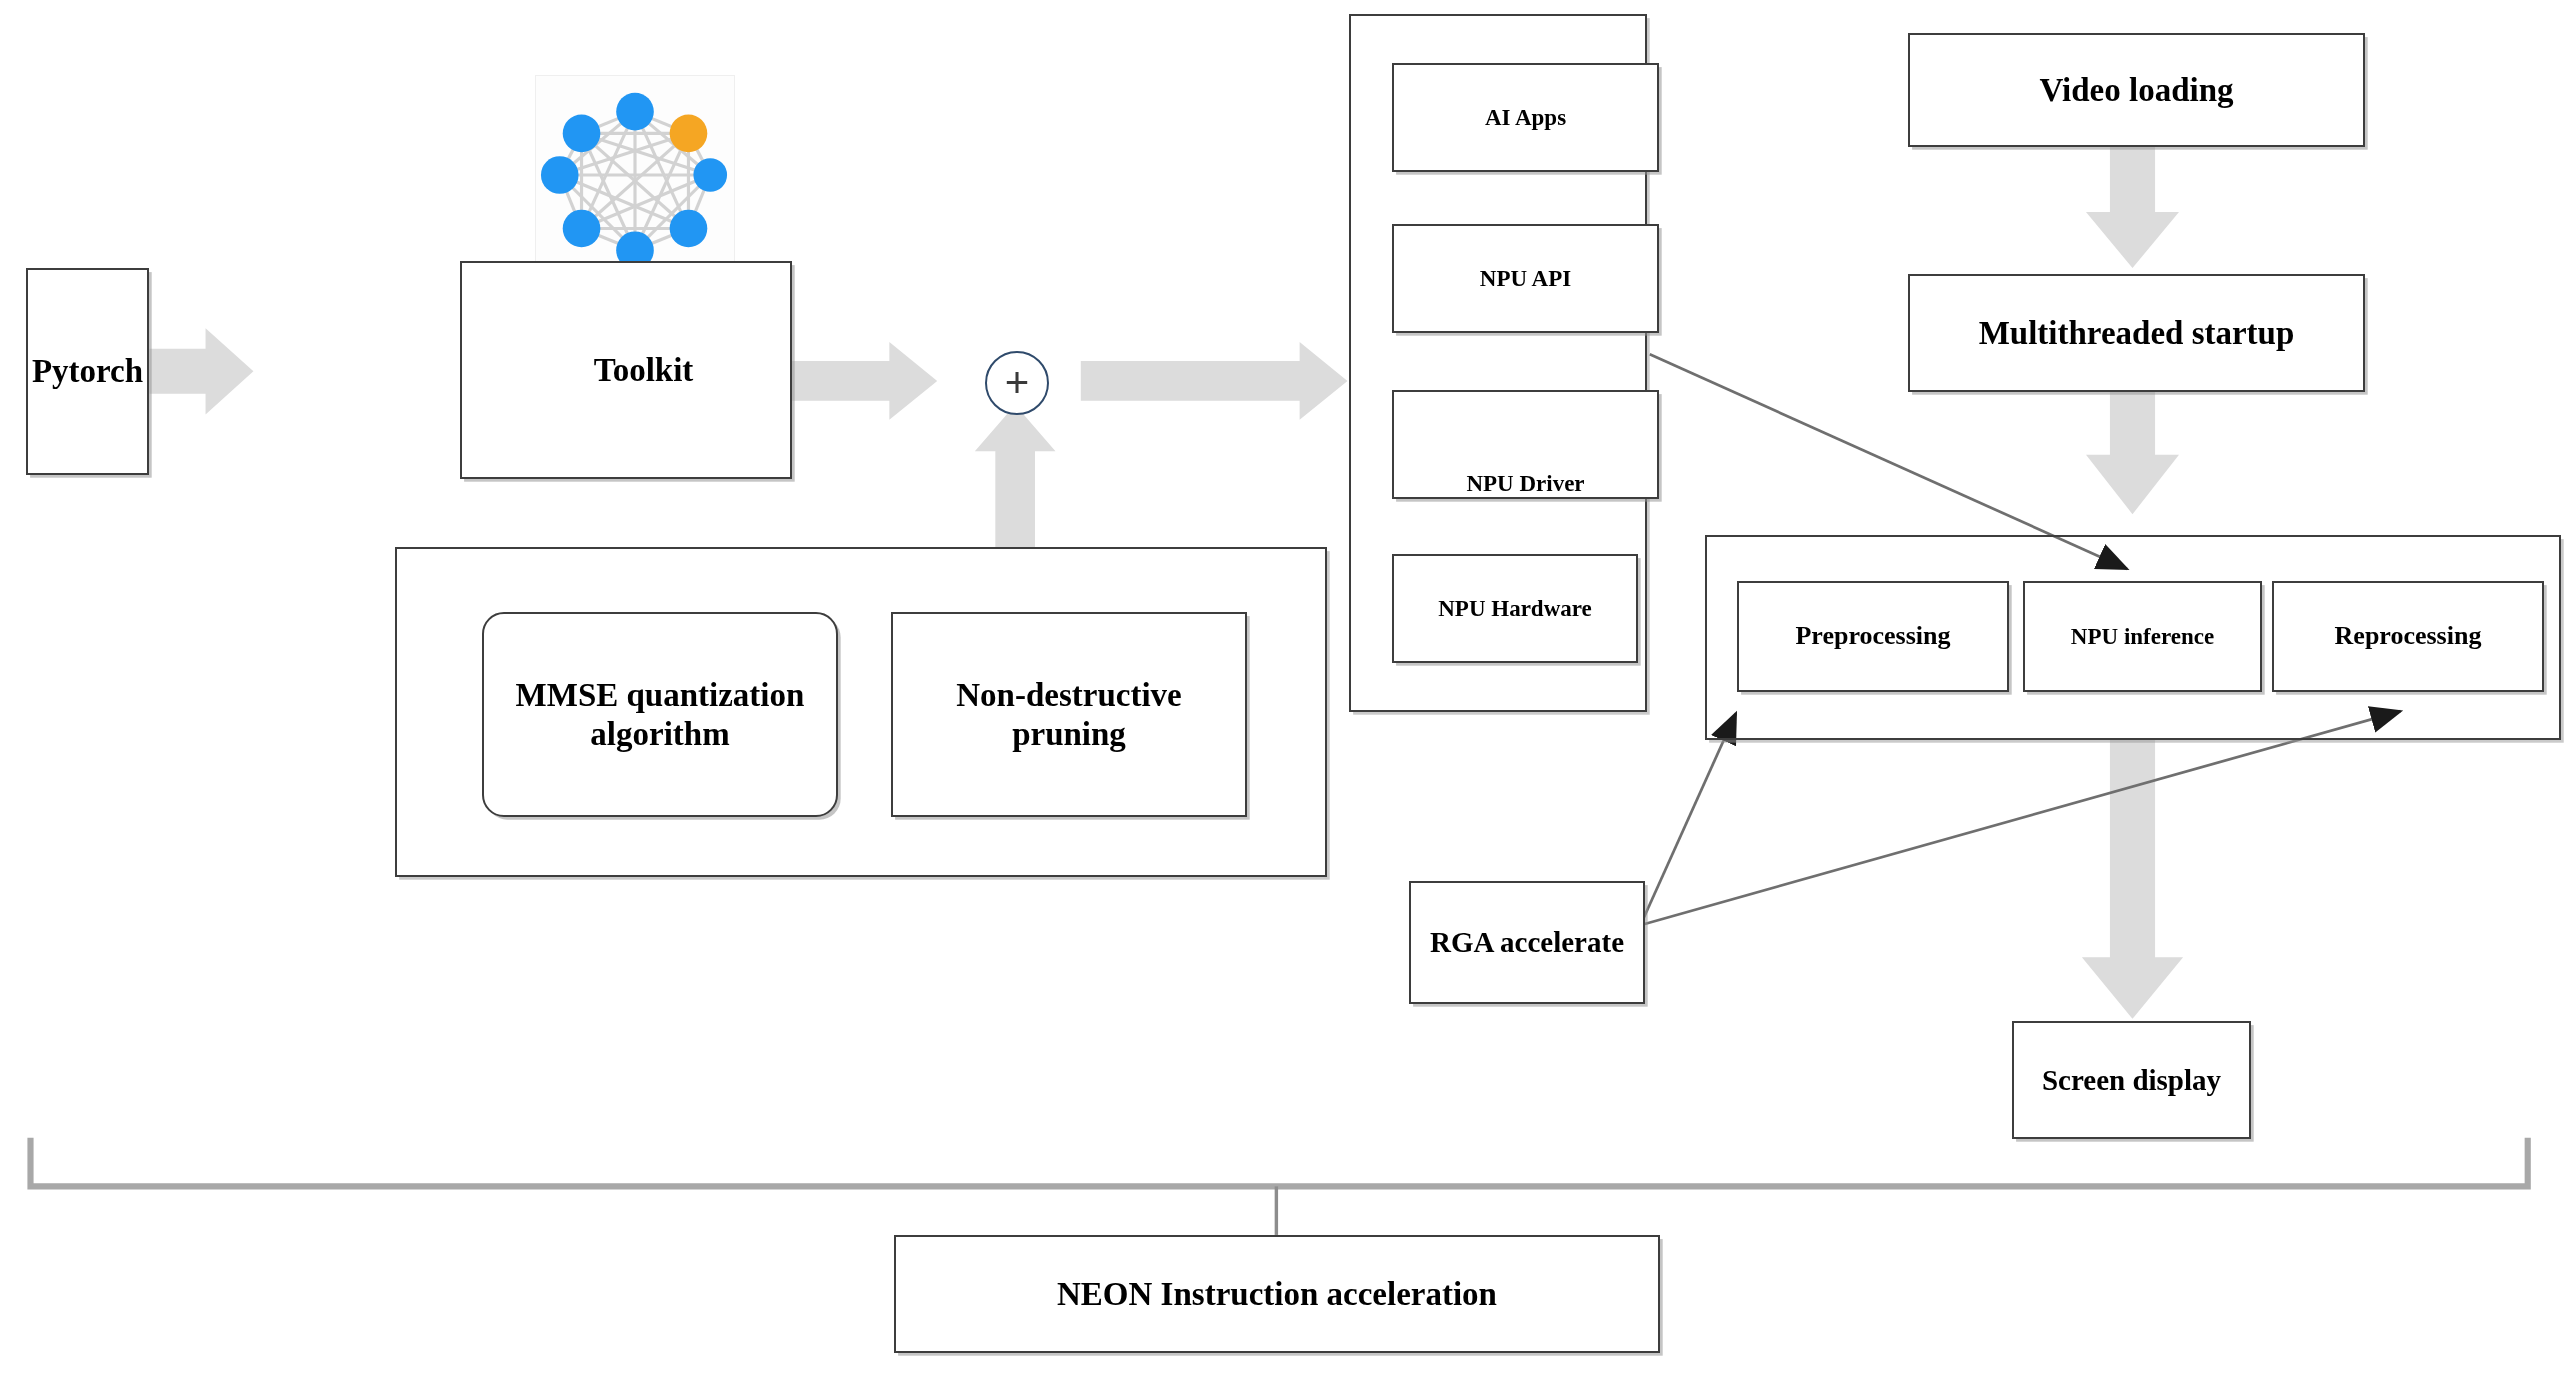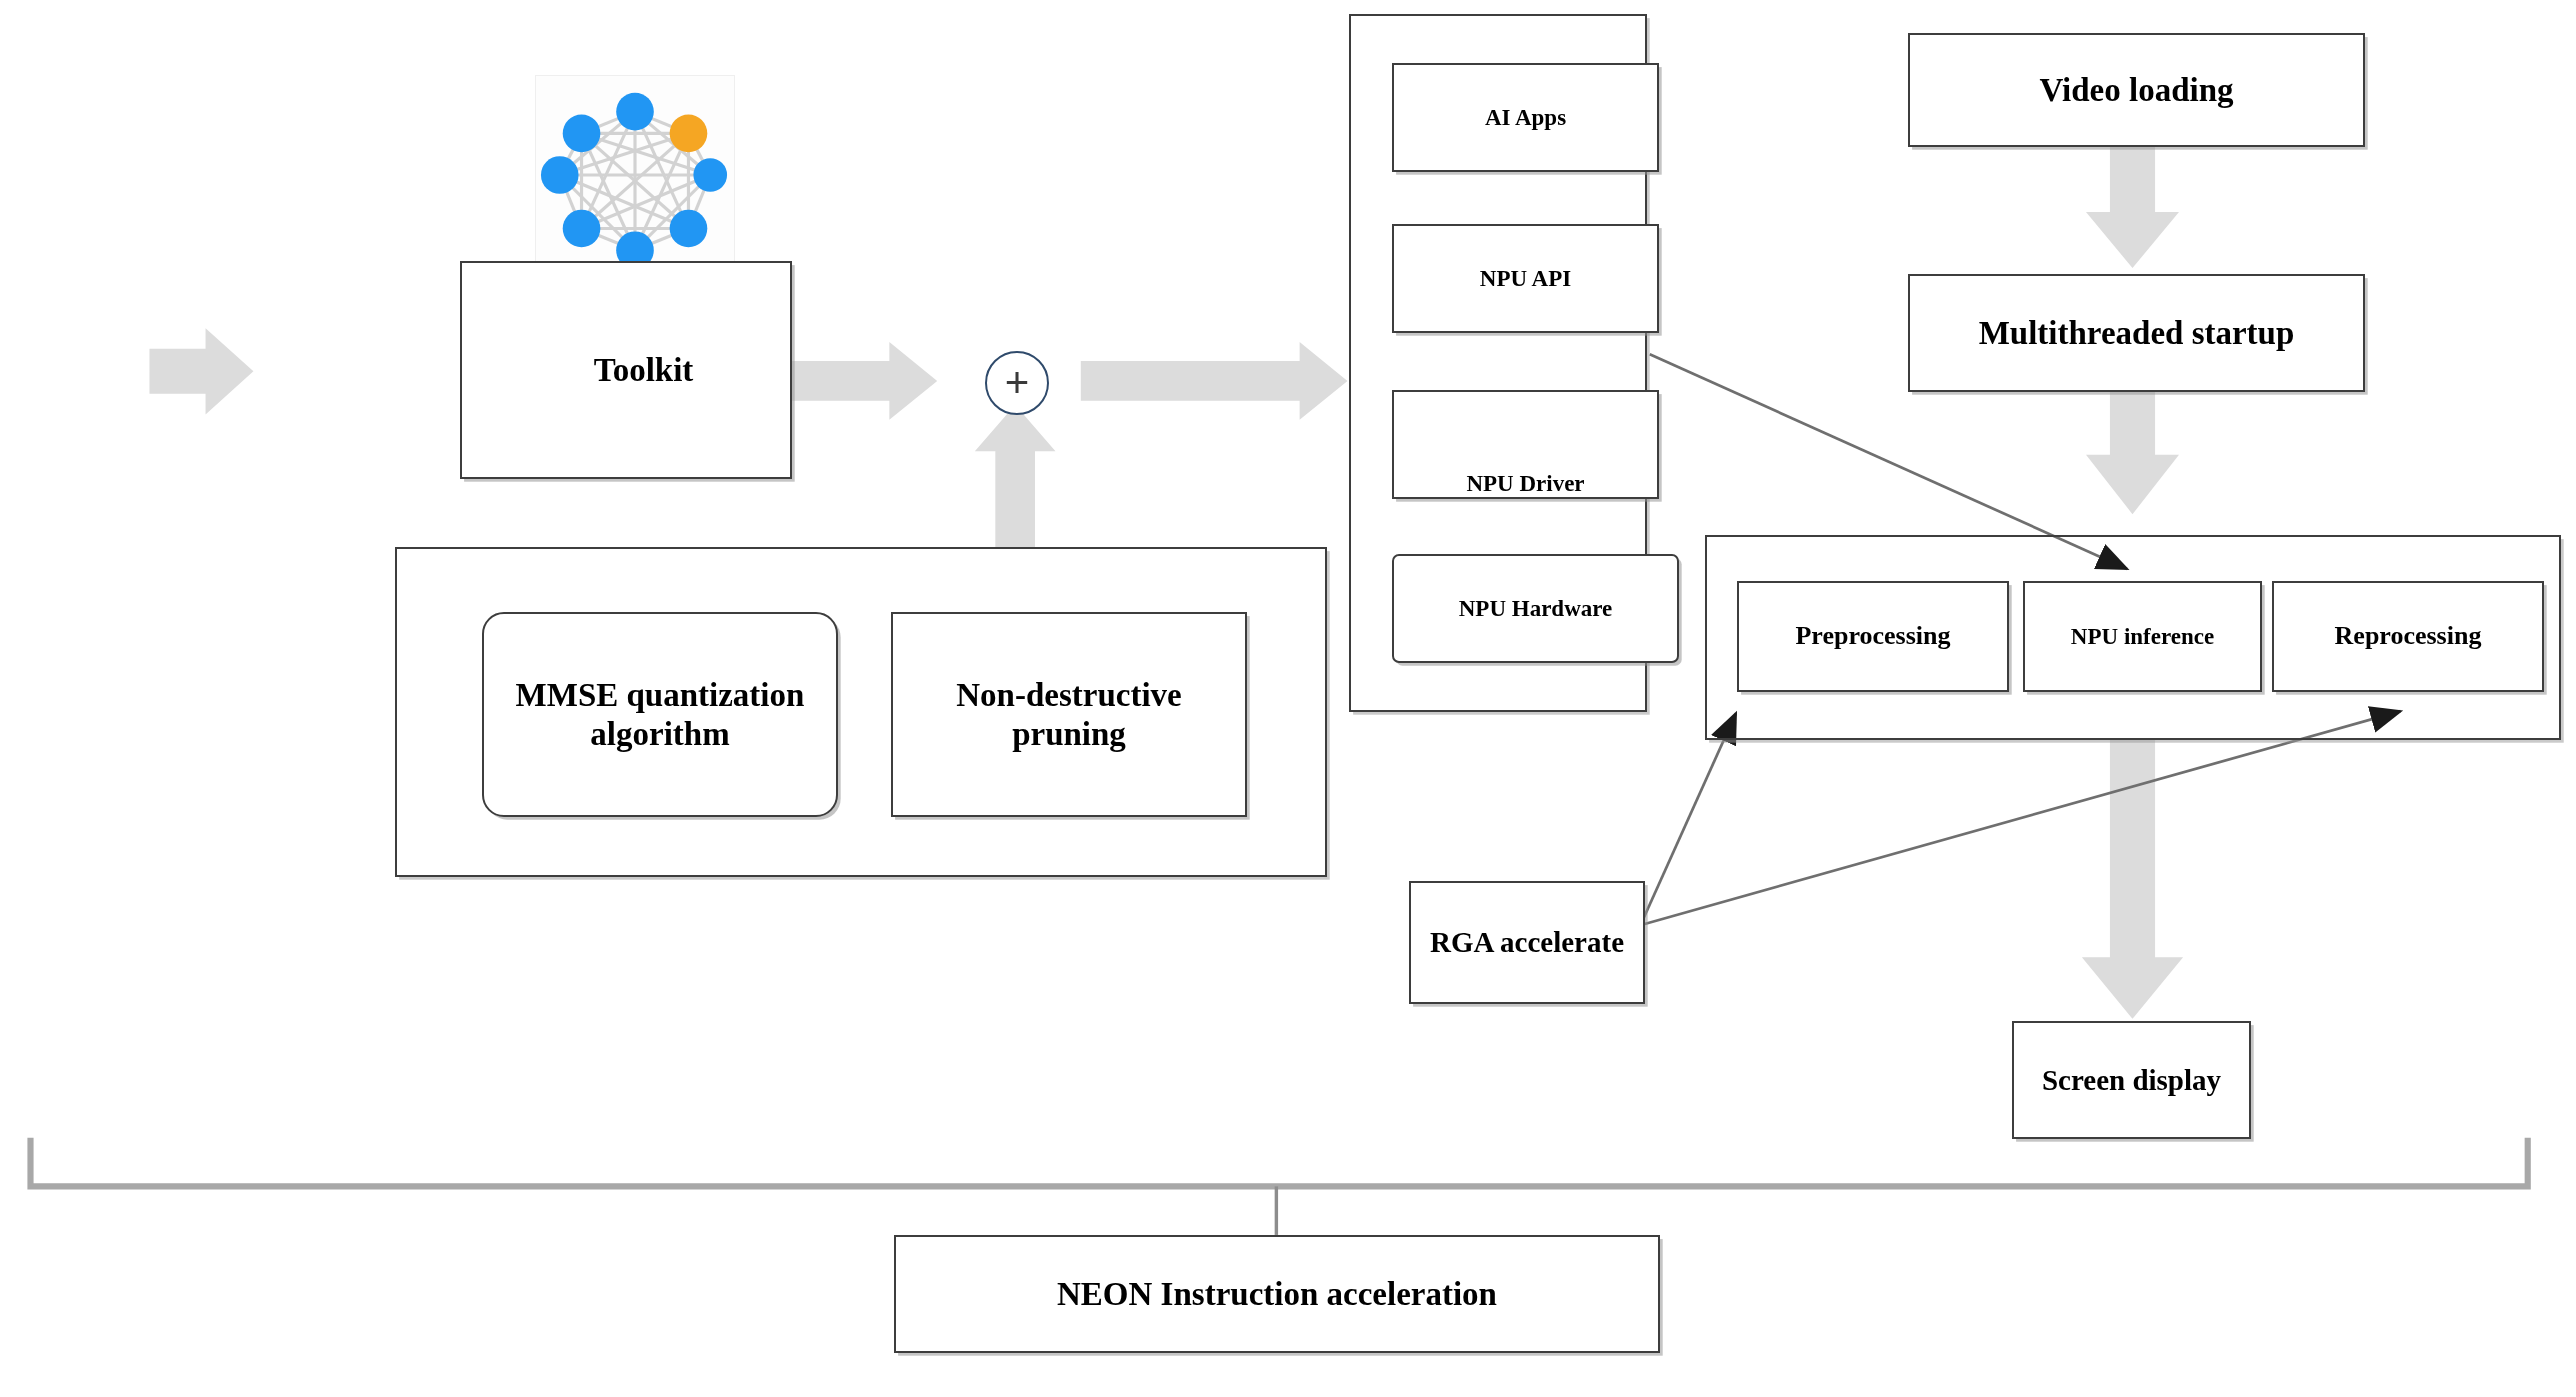--- a/index.html
+++ b/index.html
@@ -112,20 +112,23 @@
         <circle cx="88" cy="50" r="8.5" fill="#2196f3"></circle>
         <circle cx="77" cy="77" r="9.5" fill="#2196f3"></circle>
         <circle cx="50" cy="88" r="9.5" fill="#2196f3"></circle>
         <circle cx="23" cy="77" r="9.5" fill="#2196f3"></circle>
         <circle cx="12" cy="50" r="9.5" fill="#2196f3"></circle>
         <circle cx="23" cy="29" r="9.5" fill="#2196f3"></circle>
       </g>
     </svg>
   </div>
 
+  <div class="node t48" style="left:26px;top:268px;width:123px;height:207px;">
+    <span>Pytorch</span>
+  </div>
 
   <div class="node t48" style="left:460px;top:261px;width:332px;height:218px;padding-left:35px;">
     <span>Toolkit</span>
   </div>
 
   <div id="plusnode">
     <span class="glyph">+</span>
   </div>
 
   <div class="node group" style="left:395px;top:547px;width:932px;height:330px;"></div>
@@ -142,21 +145,21 @@
 
   <div class="node t34" style="left:1392px;top:63px;width:267px;height:109px;">
     <span>AI Apps</span>
   </div>
   <div class="node t34" style="left:1392px;top:224px;width:267px;height:109px;">
     <span>NPU API</span>
   </div>
   <div class="node t34" style="left:1392px;top:390px;width:267px;height:109px;align-items:flex-end;">
     <span>NPU Driver</span>
   </div>
-  <div class="node t34" style="left:1392px;top:554px;width:287px;height:109px;border-radius:7px;">
+  <div class="node t34" style="left:1392px;top:554px;width:246px;height:109px;">
     <span>NPU Hardware</span>
   </div>
 
   <div class="node t48" style="left:1908px;top:33px;width:457px;height:114px;">
     <span>Video loading</span>
   </div>
 
   <div class="node t48" style="left:1908px;top:274px;width:457px;height:118px;">
     <span>Multithreaded startup</span>
   </div>

